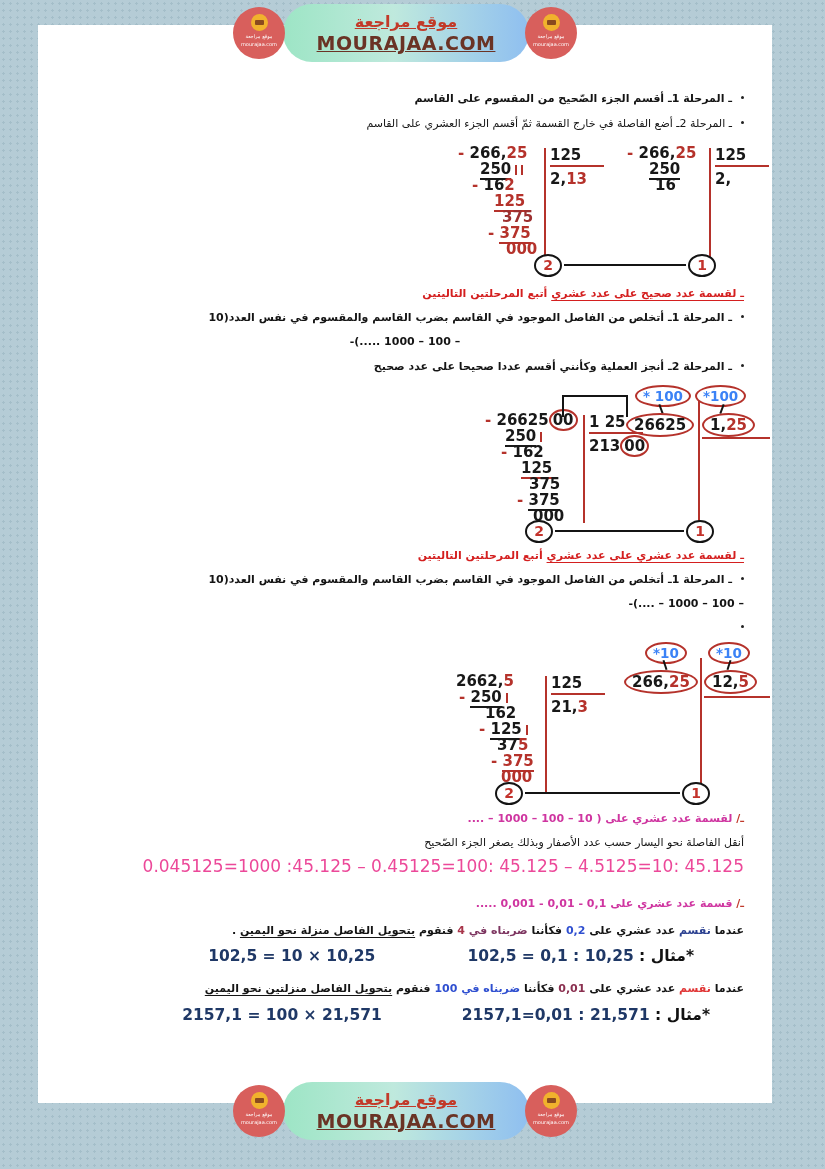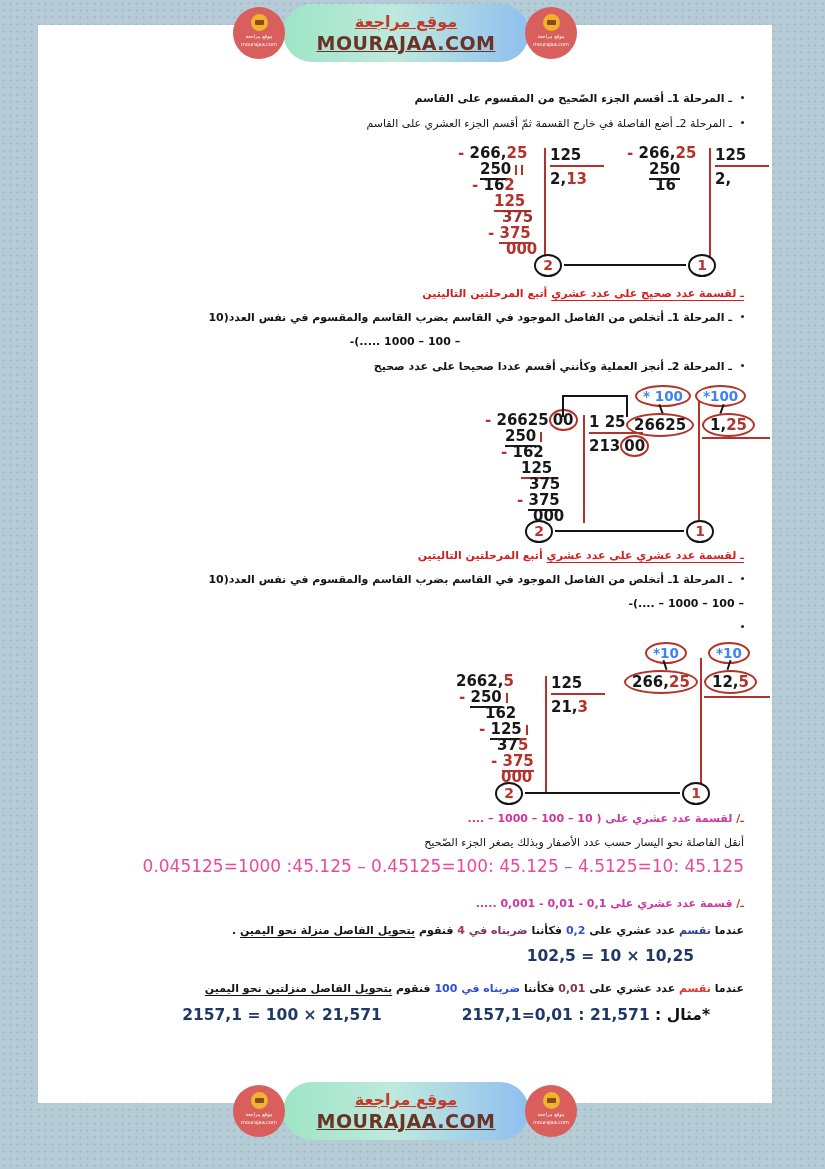--- a/index.html
+++ b/index.html
@@ -202,20 +202,21 @@
   <div class="ln mtitle" style="top:783px;"><span class="mprefix">ـ/</span><span> لقسمة عدد عشري على ( 10 – 100 – 1000 – ....</span></div>
   <div class="ln" style="top:807px;"><span>أنقل الفاصلة نحو اليسار حسب عدد الأصفار وبذلك يصغر الجزء الصّحيح</span></div>
   <div class="ln formula" style="top:831px;"><span>0.045125=1000 :45.125 – 0.45125=100: 45.125 – 4.5125=10: 45.125</span></div>
 
   <div class="ln mtitle" style="top:868px;"><span class="mprefix">ـ/</span><span> قسمة عدد عشري على 0,1 - 0,01 - 0,001 .....</span></div>
 
   <div class="ln b" style="top:895px;">
     <span>عندما </span><span style="color:#2a3f90">نقسم</span><span> عدد عشري على </span><span style="color:#2f4fd0">0,2</span><span> فكأننا </span><span style="color:#7d3560">ضربناه في </span><span style="color:#a8354a">4</span><span> فنقوم </span><span class="useg">بتحويل الفاصل منزلة نحو اليمين</span><span> .</span>
   </div>
   <div class="exline" style="top:922px;right:78px;gap:92px;">
+    <span><span>*مثال : </span><span class="eq">10,25 : 0,1 = 102,5</span></span>
     <span class="eq">10,25 × 10 = 102,5</span>
   </div>
 
   <div class="ln b" style="top:953px;">
     <span>عندما </span><span style="color:#e03535">نقسم</span><span> عدد عشري على </span><span style="color:#8a2f4f">0,01</span><span> فكأننا </span><span style="color:#2f4fd0">ضربناه في </span><span style="color:#2f4fd0">100</span><span> فنقوم </span><span class="useg">بتحويل الفاصل منزلتين نحو اليمين</span>
   </div>
   <div class="exline" style="top:981px;right:62px;gap:80px;">
     <span><span>*مثال : </span><span class="eq">21,571 : 0,01=2157,1</span></span>
     <span class="eq">21,571 × 100 = 2157,1</span>
   </div>

